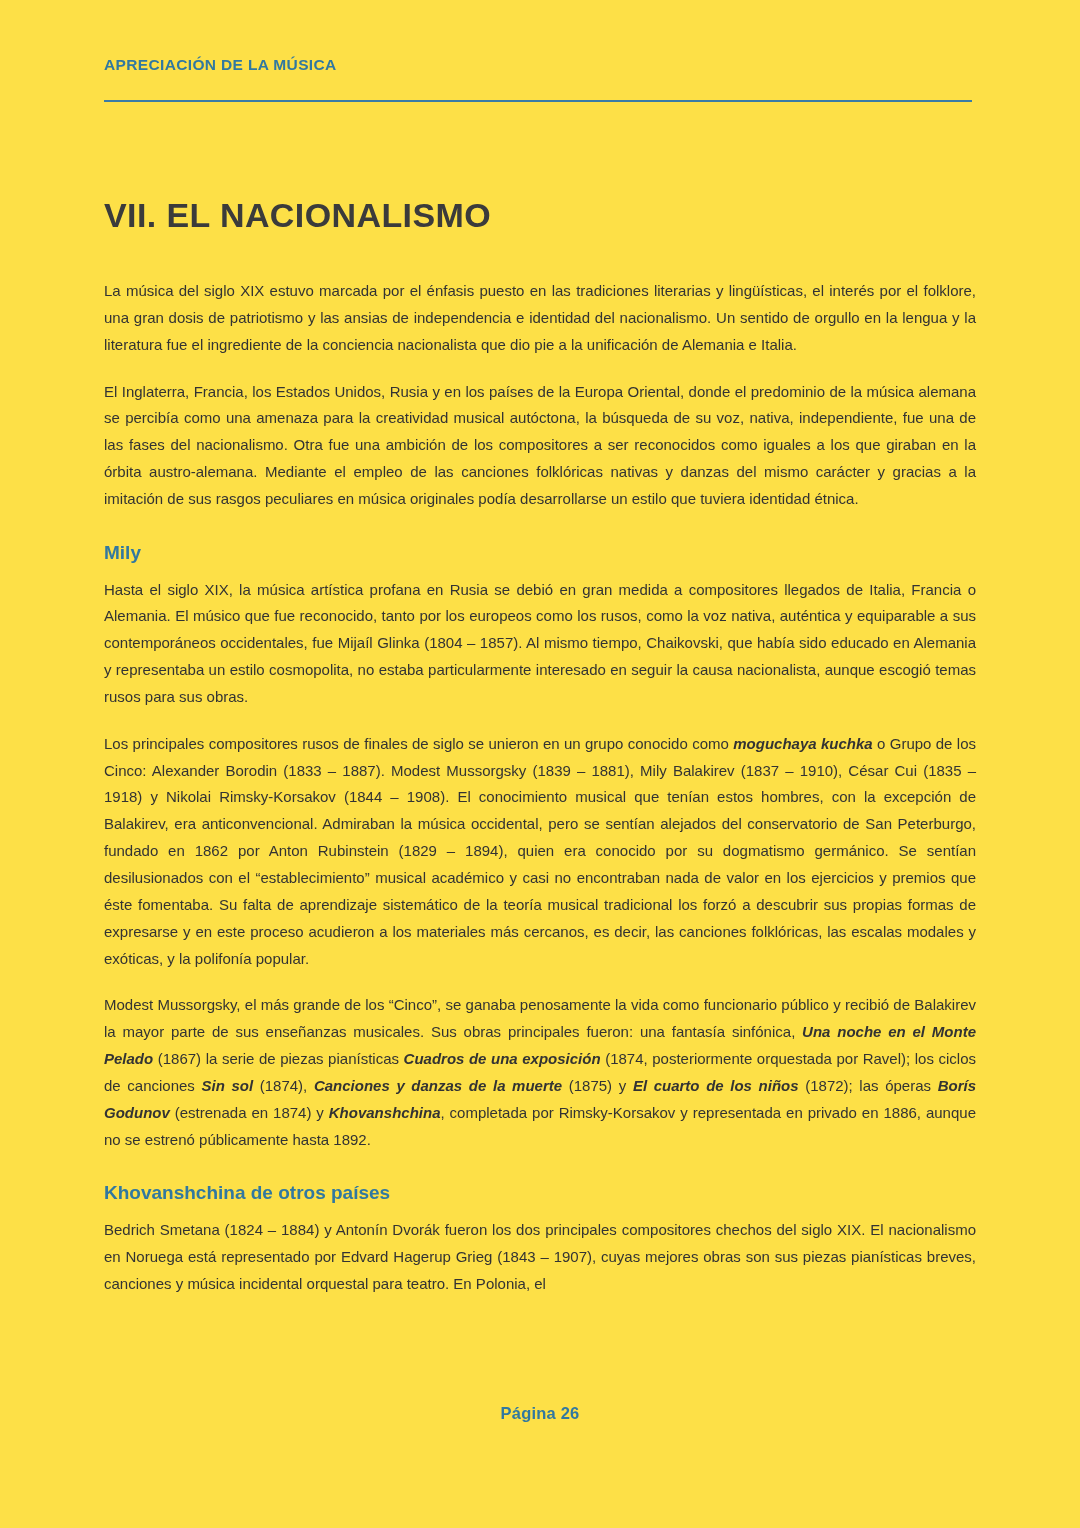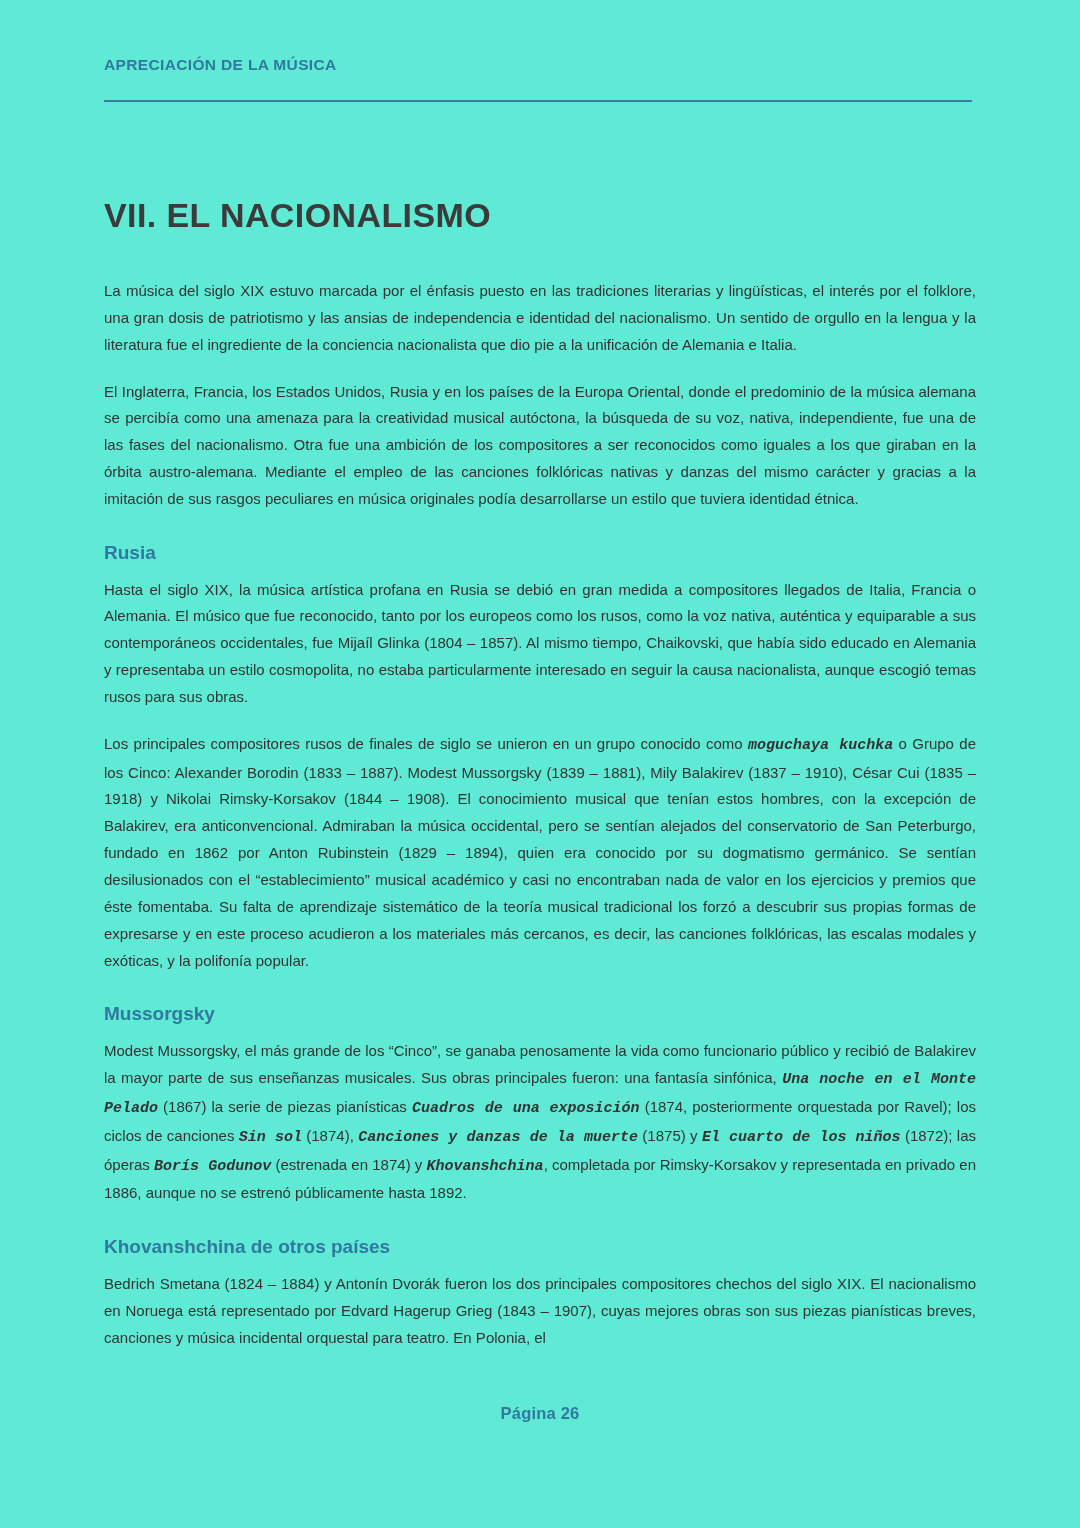--- a/index.html
+++ b/index.html
@@ -13,21 +13,21 @@
     font-family: "Liberation Sans", sans-serif;
     color: #333333;
     -webkit-font-smoothing: antialiased;
   }
 
   .page {
     position: relative;
     width: 1080px;
     height: 1528px;
     box-sizing: border-box;
-    background: #5eead4;
+    background: #fde047;
     overflow: hidden;
   }
 
   
   .running-header {
     position: absolute;
     left: 104px;
     top: 56px;
     width: 872px;
   }
@@ -80,21 +80,20 @@
     color: #333333;
     text-align: justify;
     text-justify: inter-word;
     hyphens: none;
   }
   p.body-text:last-child { margin-bottom: 0; }
 
   p.body-text em.title-work {
     font-style: italic;
     font-weight: bold;
-    font-family: Liberation Mono, monospace;
   }
 
   
   .footer {
     position: absolute;
     left: 0;
     top: 1404px;
     width: 1080px;
     text-align: center;
   }
@@ -116,27 +115,26 @@
   <div class="header-rule"></div>
 
   <div class="content">
 
     <h1 class="chapter-title">VII. EL NACIONALISMO</h1>
 
     <p class="body-text">La música del siglo XIX estuvo marcada por el énfasis puesto en las tradiciones literarias y lingüísticas, el interés por el folklore, una gran dosis de patriotismo y las ansias de independencia e identidad del nacionalismo. Un sentido de orgullo en la lengua y la literatura fue el ingrediente de la conciencia nacionalista que dio pie a la unificación de Alemania e Italia.</p>
 
     <p class="body-text">El Inglaterra, Francia, los Estados Unidos, Rusia y en los países de la Europa Oriental, donde el predominio de la música alemana se percibía como una amenaza para la creatividad musical autóctona, la búsqueda de su voz, nativa, independiente, fue una de las fases del nacionalismo. Otra fue una ambición de los compositores a ser reconocidos como iguales a los que giraban en la órbita austro-alemana. Mediante el empleo de las canciones folklóricas nativas y danzas del mismo carácter y gracias a la imitación de sus rasgos peculiares en música originales podía desarrollarse un estilo que tuviera identidad étnica.</p>
 
-    <h2 class="section-heading">Rusia</h2>
+    <h2 class="section-heading">Mily</h2>
 
     <p class="body-text">Hasta el siglo XIX, la música artística profana en Rusia se debió en gran medida a compositores llegados de Italia, Francia o Alemania. El músico que fue reconocido, tanto por los europeos como los rusos, como la voz nativa, auténtica y equiparable a sus contemporáneos occidentales, fue Mijaíl Glinka (1804 – 1857). Al mismo tiempo, Chaikovski, que había sido educado en Alemania y representaba un estilo cosmopolita, no estaba particularmente interesado en seguir la causa nacionalista, aunque escogió temas rusos para sus obras.</p>
 
     <p class="body-text">Los principales compositores rusos de finales de siglo se unieron en un grupo conocido como <em class="title-work">moguchaya kuchka</em> o Grupo de los Cinco: Alexander Borodin (1833 – 1887). Modest Mussorgsky (1839 – 1881), Mily Balakirev (1837 – 1910), César Cui (1835 – 1918) y Nikolai Rimsky-Korsakov (1844 – 1908). El conocimiento musical que tenían estos hombres, con la excepción de Balakirev, era anticonvencional. Admiraban la música occidental, pero se sentían alejados del conservatorio de San Peterburgo, fundado en 1862 por Anton Rubinstein (1829 – 1894), quien era conocido por su dogmatismo germánico. Se sentían desilusionados con el “establecimiento” musical académico y casi no encontraban nada de valor en los ejercicios y premios que éste fomentaba. Su falta de aprendizaje sistemático de la teoría musical tradicional los forzó a descubrir sus propias formas de expresarse y en este proceso acudieron a los materiales más cercanos, es decir, las canciones folklóricas, las escalas modales y exóticas, y la polifonía popular.</p>
 
-    <h2 class="section-heading">Mussorgsky</h2>
 
     <p class="body-text">Modest Mussorgsky, el más grande de los “Cinco”, se ganaba penosamente la vida como funcionario público y recibió de Balakirev la mayor parte de sus enseñanzas musicales. Sus obras principales fueron: una fantasía sinfónica, <em class="title-work">Una noche en el Monte Pelado</em> (1867) la serie de piezas pianísticas <em class="title-work">Cuadros de una exposición</em> (1874, posteriormente orquestada por Ravel); los ciclos de canciones <em class="title-work">Sin sol</em> (1874), <em class="title-work">Canciones y danzas de la muerte</em> (1875) y <em class="title-work">El cuarto de los niños</em> (1872); las óperas <em class="title-work">Borís Godunov</em> (estrenada en 1874) y <em class="title-work">Khovanshchina</em>, completada por Rimsky-Korsakov y representada en privado en 1886, aunque no se estrenó públicamente hasta 1892.</p>
 
     <h2 class="section-heading">Khovanshchina de otros países</h2>
 
     <p class="body-text">Bedrich Smetana (1824 – 1884) y Antonín Dvorák fueron los dos principales compositores chechos del siglo XIX. El nacionalismo en Noruega está representado por Edvard Hagerup Grieg (1843 – 1907), cuyas mejores obras son sus piezas pianísticas breves, canciones y música incidental orquestal para teatro. En Polonia, el</p>
 
   </div>
 
   <div class="footer">

